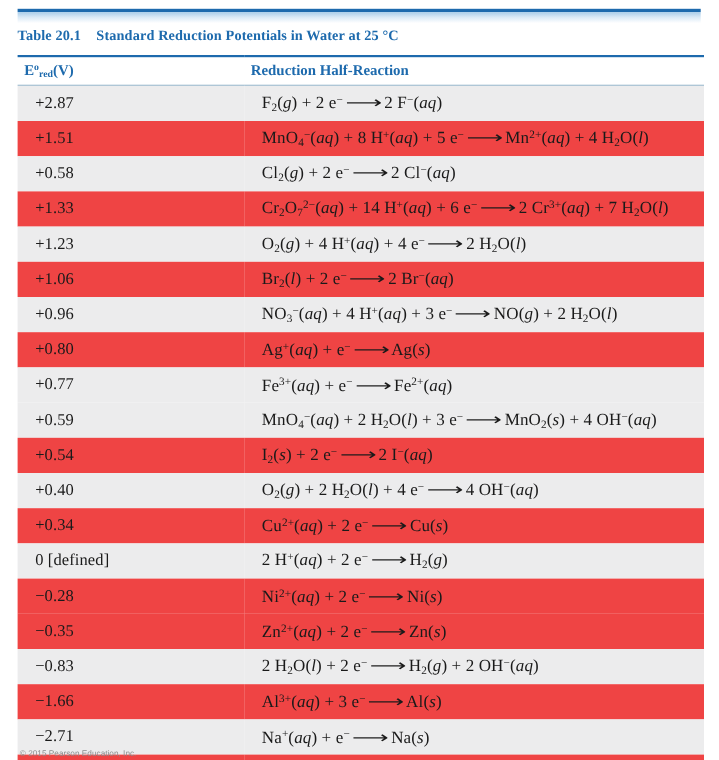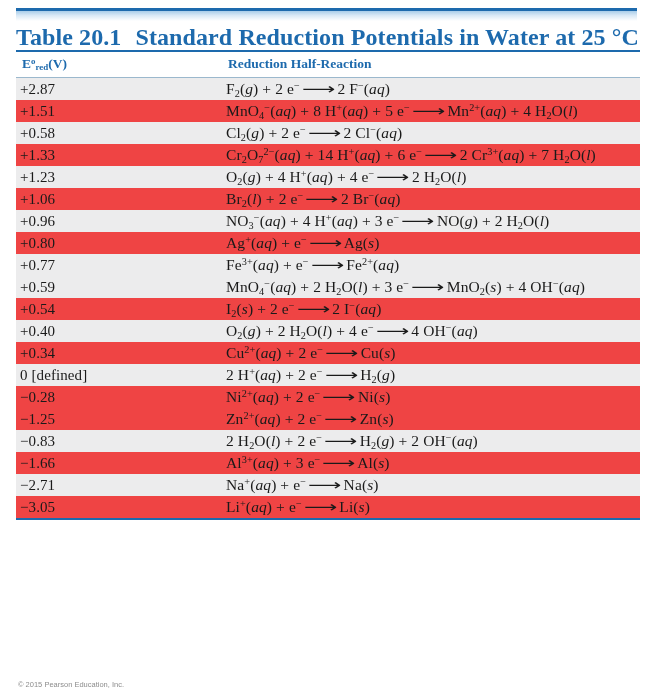--- a/index.html
+++ b/index.html
@@ -40,21 +40,21 @@
   }
 
   
   .table-title {
     position: absolute;
     left: 16px;
     top: 24px;
     width: 630px;
     font-family: "Liberation Serif", serif;
     font-weight: bold;
-    font-size: 24px;
+    font-size: 13px;
     color: #1d6aad;
     letter-spacing: 0.1px;
     white-space: nowrap;
   }
   .table-title .tnum {
     margin-right: 14px;
   }
 
   
   .tbl {
@@ -80,22 +80,22 @@
     background: #ffffff;
     white-space: nowrap;
     margin-top: 12px;
   }
   thead th.rxn-head { padding-left: 6px; }
 
   tbody td {
     font-family: "Liberation Serif", serif;
     font-size: 15px;
     color: #1a1a1a;
-    padding: 0 0 0 4px;
-    height: 22px;
+    padding: 0 0 0 16px;
+    height: 32px;
     vertical-align: middle;
     white-space: nowrap;
     letter-spacing: 0.1px;
   }
   tbody tr.shade td { background: #ececed; }
   tbody tr.plain td { background: #ef4444; }
   tbody tr:last-child td { border-bottom: 2.2px solid #1d6aad; }
 
   td.pot { font-size: 15px; }
   td.rxn { font-size: 15.5px; }
@@ -201,21 +201,21 @@
       </tr>
       <tr class="shade">
         <td class="pot">0 [defined]</td>
         <td class="rxn">2 H<sup>+</sup>(<span class="it">aq</span>) + 2 e<sup>−</sup> <span class="arrow">⟶</span> H<sub>2</sub>(<span class="it">g</span>)</td>
       </tr>
       <tr class="plain">
         <td class="pot">−0.28</td>
         <td class="rxn">Ni<sup>2+</sup>(<span class="it">aq</span>) + 2 e<sup>−</sup> <span class="arrow">⟶</span> Ni(<span class="it">s</span>)</td>
       </tr>
       <tr class="plain">
-        <td class="pot">−1.25</td>
+        <td class="pot">−0.35</td>
         <td class="rxn">Zn<sup>2+</sup>(<span class="it">aq</span>) + 2 e<sup>−</sup> <span class="arrow">⟶</span> Zn(<span class="it">s</span>)</td>
       </tr>
       <tr class="shade">
         <td class="pot">−0.83</td>
         <td class="rxn">2 H<sub>2</sub>O(<span class="it">l</span>) + 2 e<sup>−</sup> <span class="arrow">⟶</span> H<sub>2</sub>(<span class="it">g</span>) + 2 OH<sup>−</sup>(<span class="it">aq</span>)</td>
       </tr>
       <tr class="plain">
         <td class="pot">−1.66</td>
         <td class="rxn">Al<sup>3+</sup>(<span class="it">aq</span>) + 3 e<sup>−</sup> <span class="arrow">⟶</span> Al(<span class="it">s</span>)</td>
       </tr>

